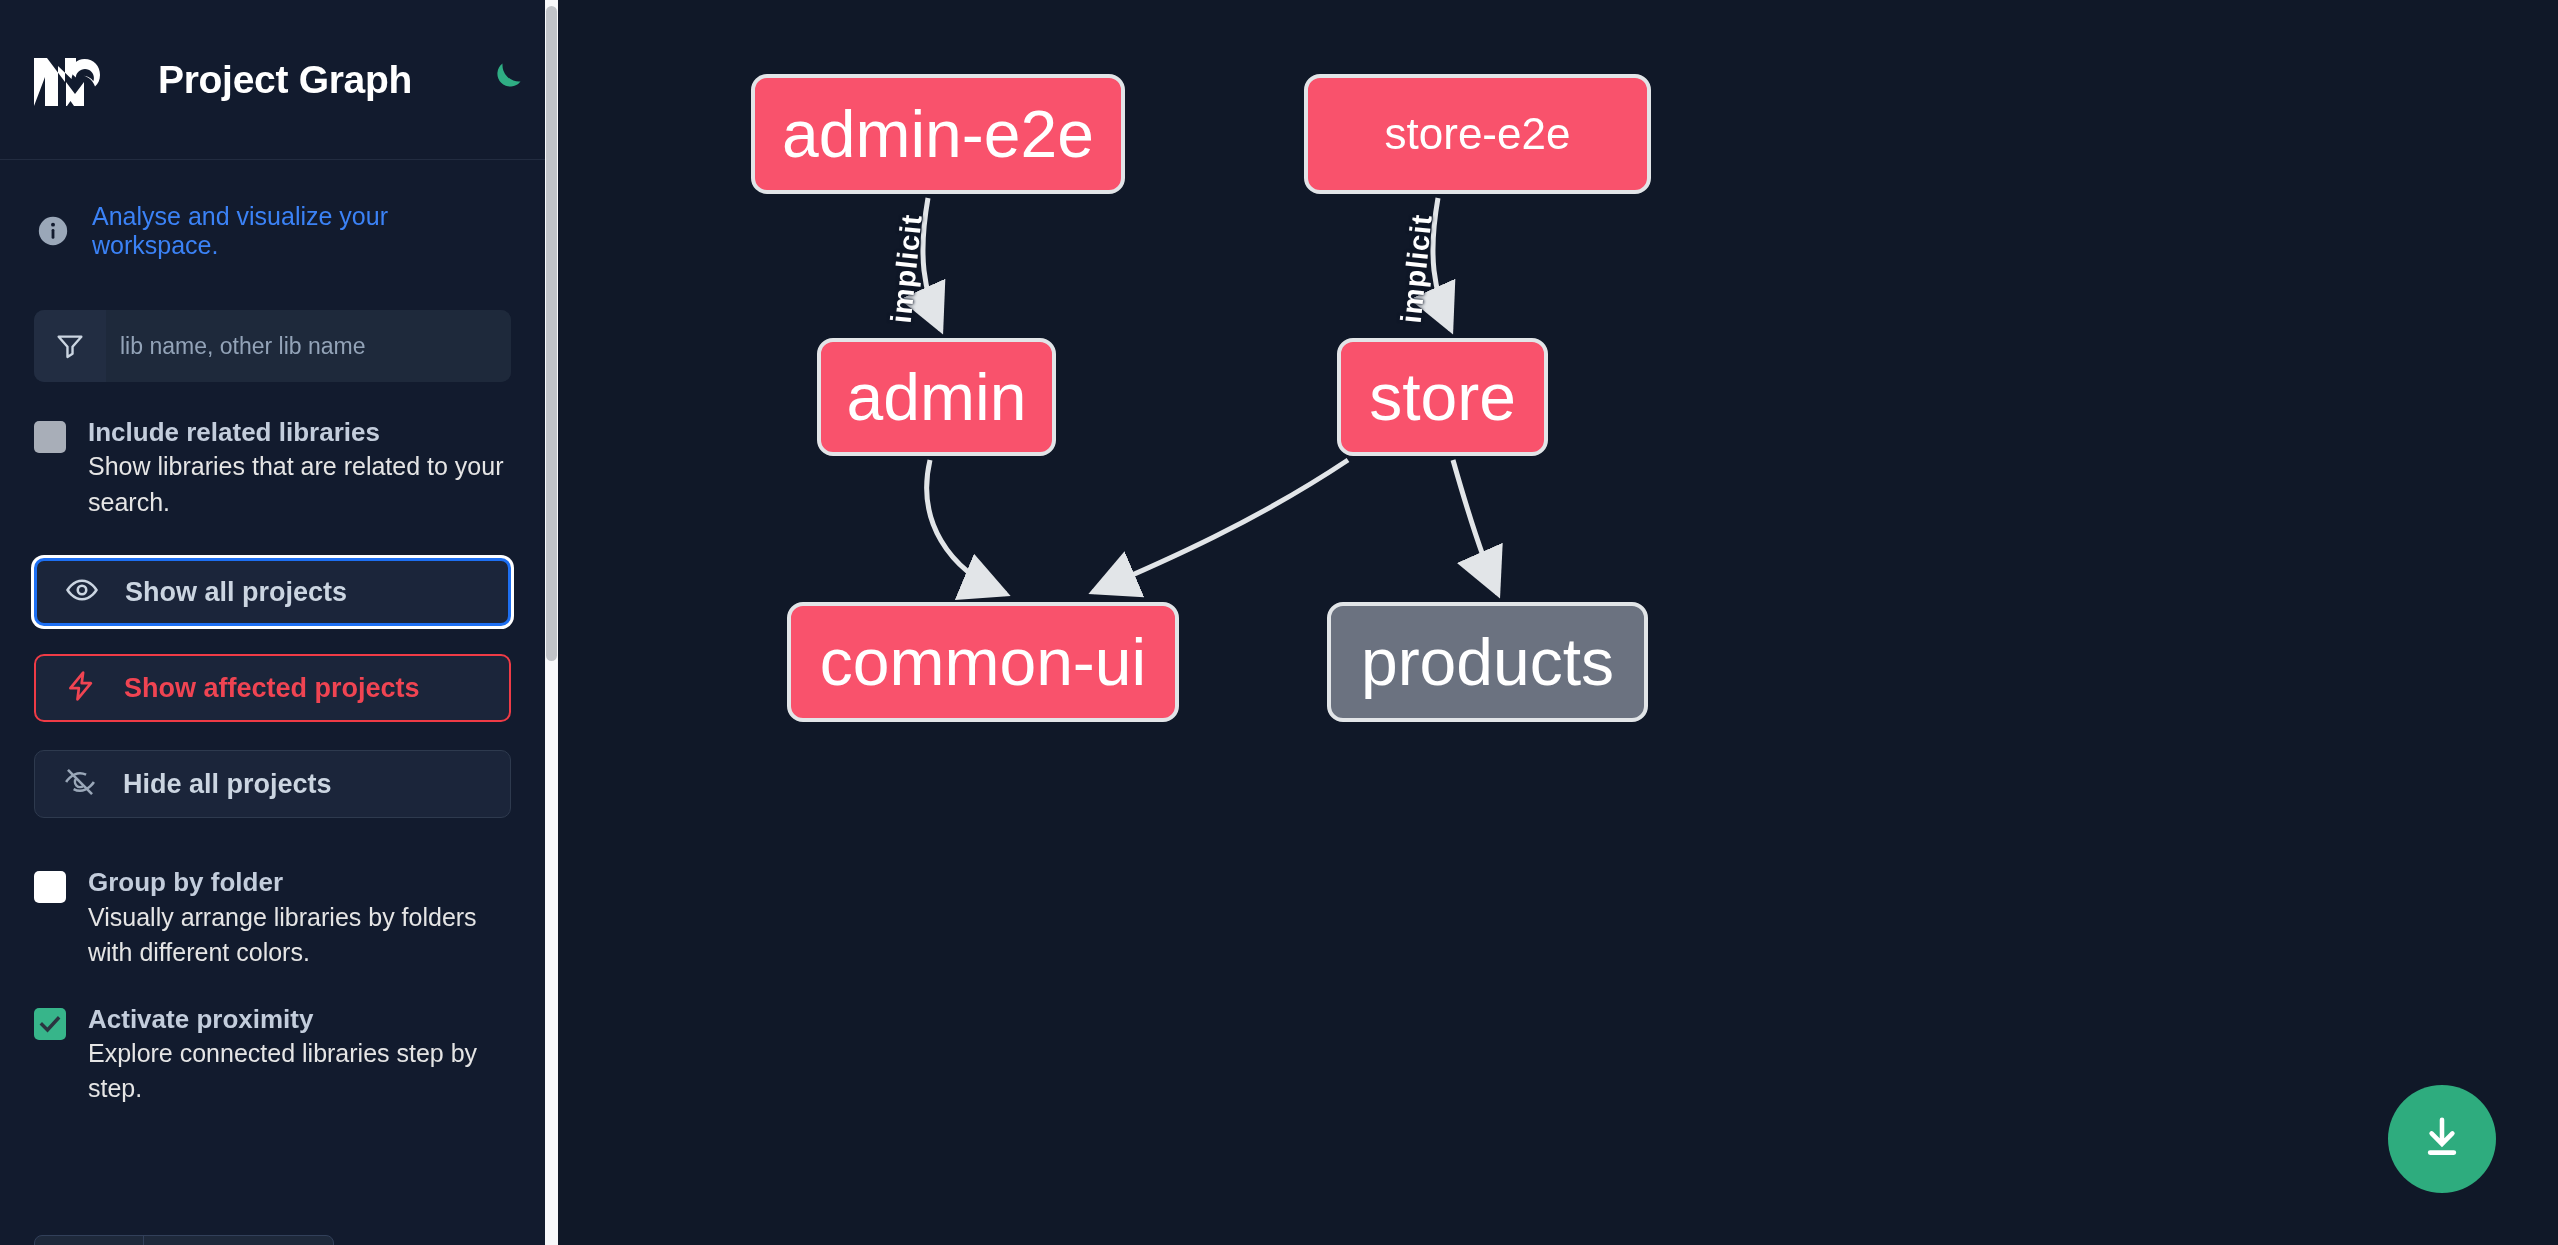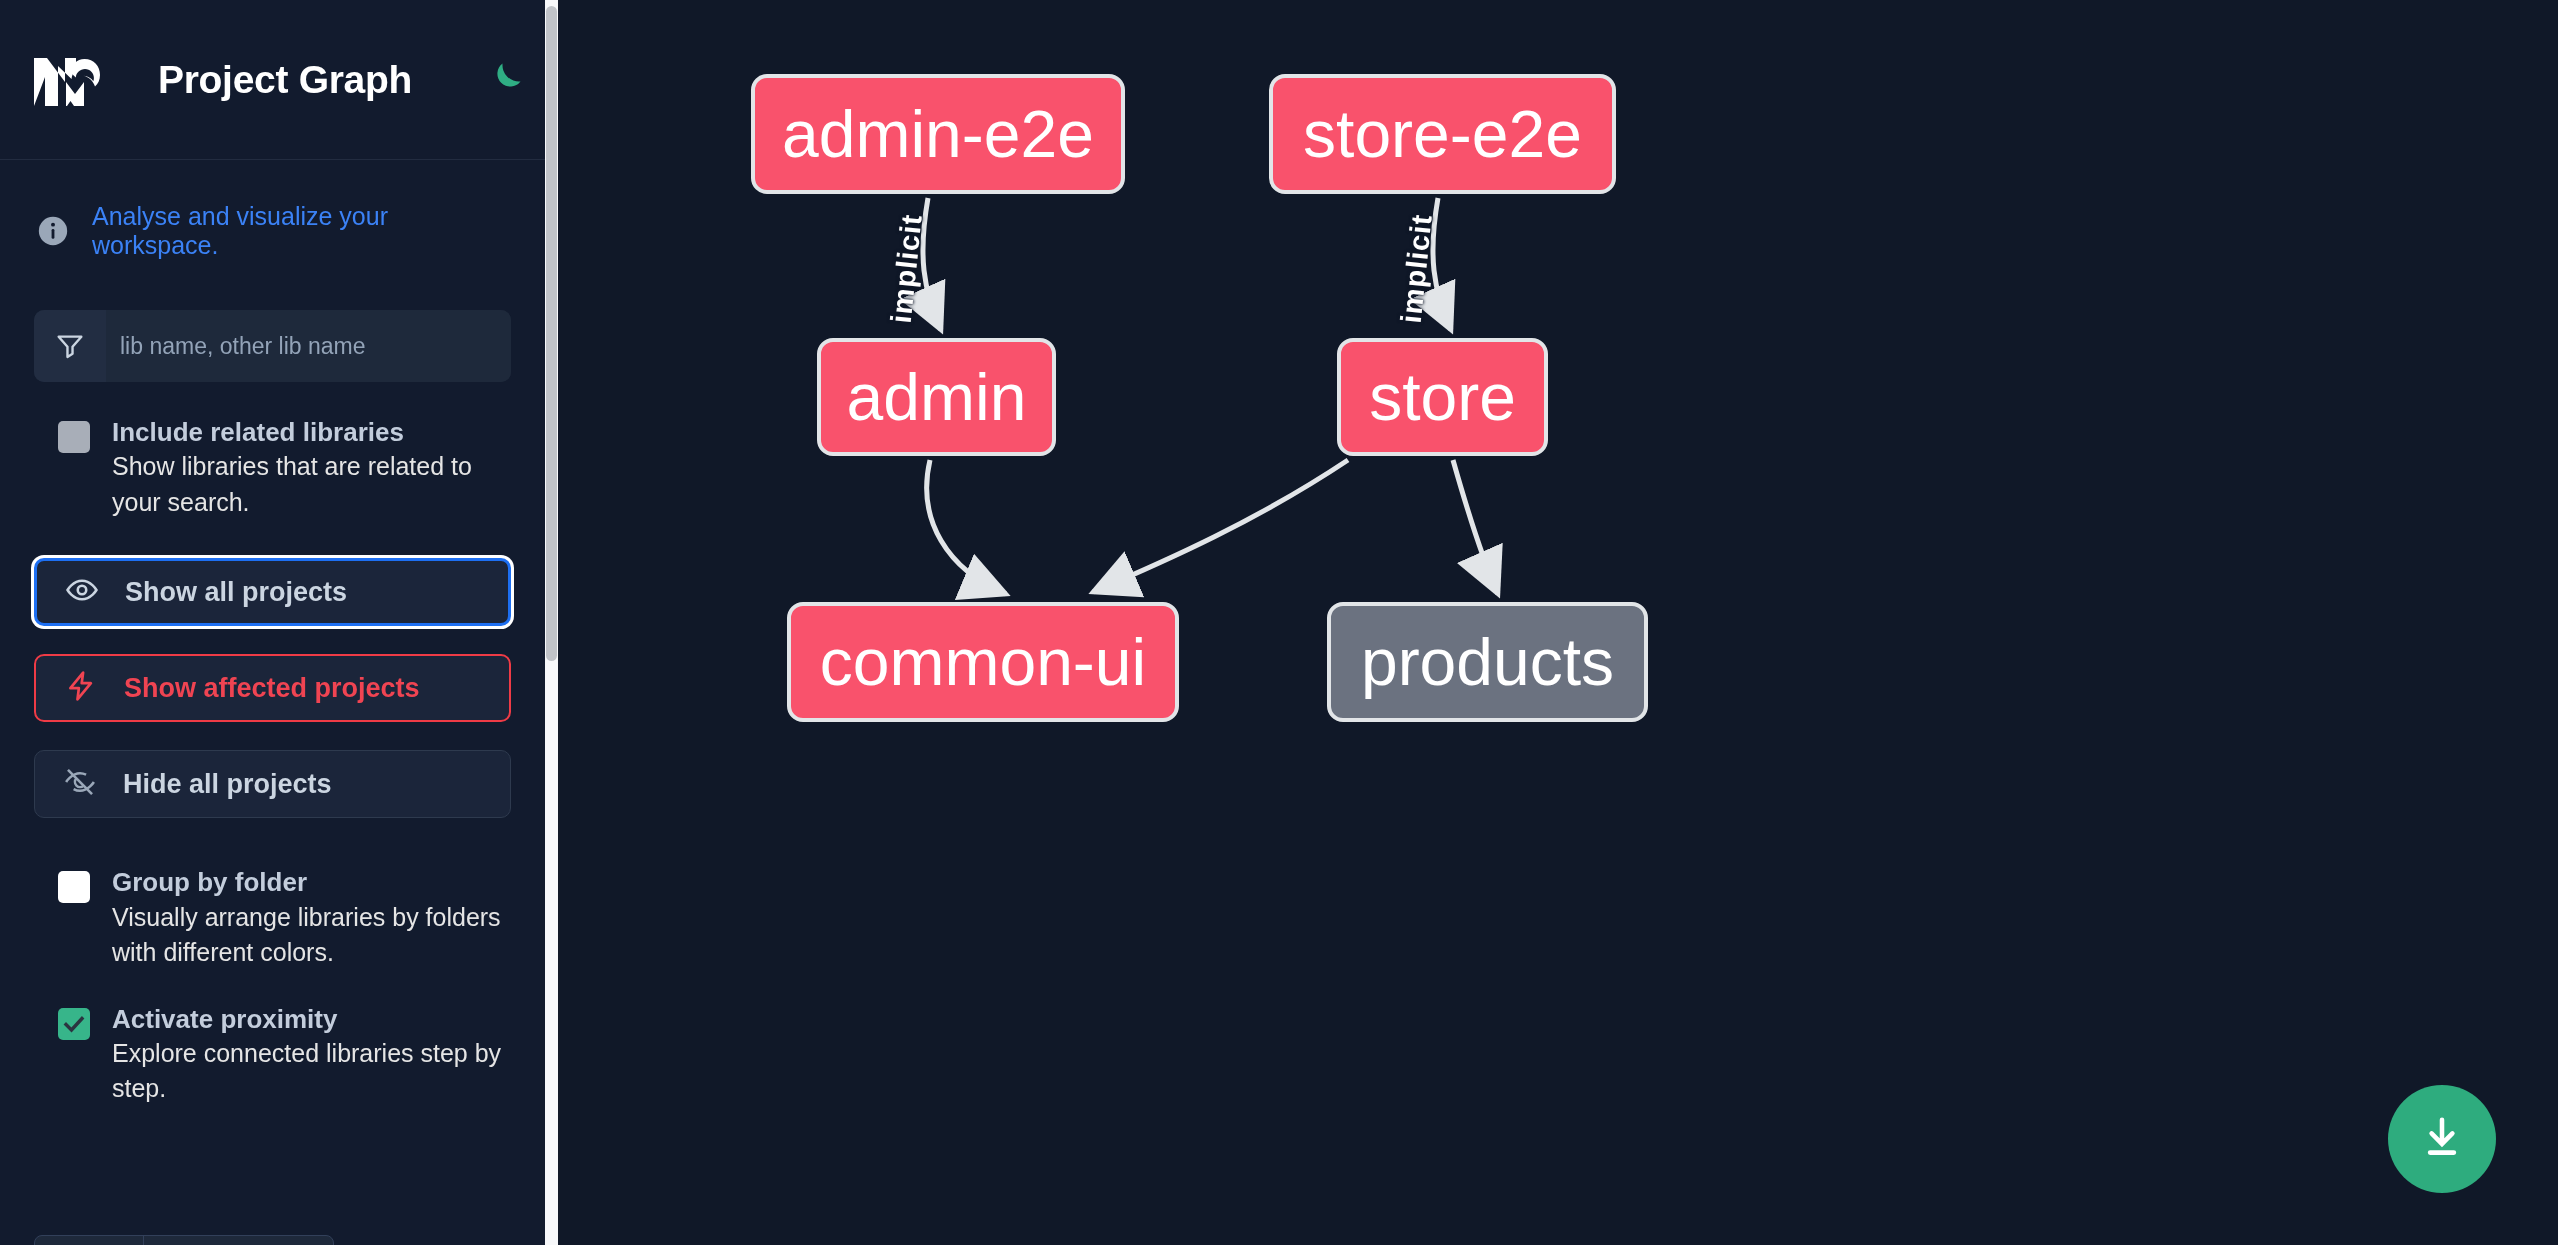--- a/index.html
+++ b/index.html
@@ -58,21 +58,21 @@
   }
   .search-input {
     flex: 1 1 auto; height: 72px;
     background: #1e293b; border: none; outline: none;
     color: #a3a3a3; font-size: 23px;
     font-family: "Liberation Sans", sans-serif;
     padding: 0 14px;
   }
   .search-input::placeholder { color: #93a3b8; }
 
-  .check-row { display: flex; gap: 22px; padding: 34px 34px 0 34px; align-items: flex-start; margin-left: 24px; }
+  .check-row { display: flex; gap: 22px; padding: 34px 34px 0 34px; align-items: flex-start; }
   .cbox {
     width: 32px; height: 32px; border-radius: 5px; flex: 0 0 32px;
     margin-top: 5px; cursor: pointer; position: relative;
   }
   .cbox.gray { background: #a8aeb8; }
   .cbox.white { background: #ffffff; }
   .cbox.green { background: #37b58a; }
   .cbox.green svg { position: absolute; left: 4px; top: 4px; }
   .check-texts { display: flex; flex-direction: column; }
   .check-title { color: #c3cddc; font-size: 26px; font-weight: 700; line-height: 1.28; }
@@ -287,21 +287,21 @@
         <path d="M880,198 C870,255 875,290 893,330"></path>
         <path d="M372,460 C358,520 390,570 448,594"></path>
         <path d="M790,460 C700,520 610,560 535,592"></path>
         <path d="M895,460 C912,520 925,560 940,594"></path>
       </g>
     </svg>
 
     <div class="node affected" style="left:193px; top:74px; width:374px; height:120px; font-size:66px;border-radius:16px;">
       <span>admin-e2e</span>
     </div>
-    <div class="node affected" style="left:711px; top:74px; width:347px; height:120px; font-size:66px;">
+    <div class="node affected" style="left:746px; top:74px; width:347px; height:120px; font-size:44px;">
       <span>store-e2e</span>
     </div>
     <div class="node affected" style="left:259px; top:338px; width:239px; height:118px; font-size:66px;">
       <span>admin</span>
     </div>
     <div class="node affected" style="left:229px; top:602px; width:392px; height:120px; font-size:66px;">
       <span>common-ui</span>
     </div>
     <div class="node affected" style="left:779px; top:338px; width:211px; height:118px; font-size:66px;">
       <span>store</span>

